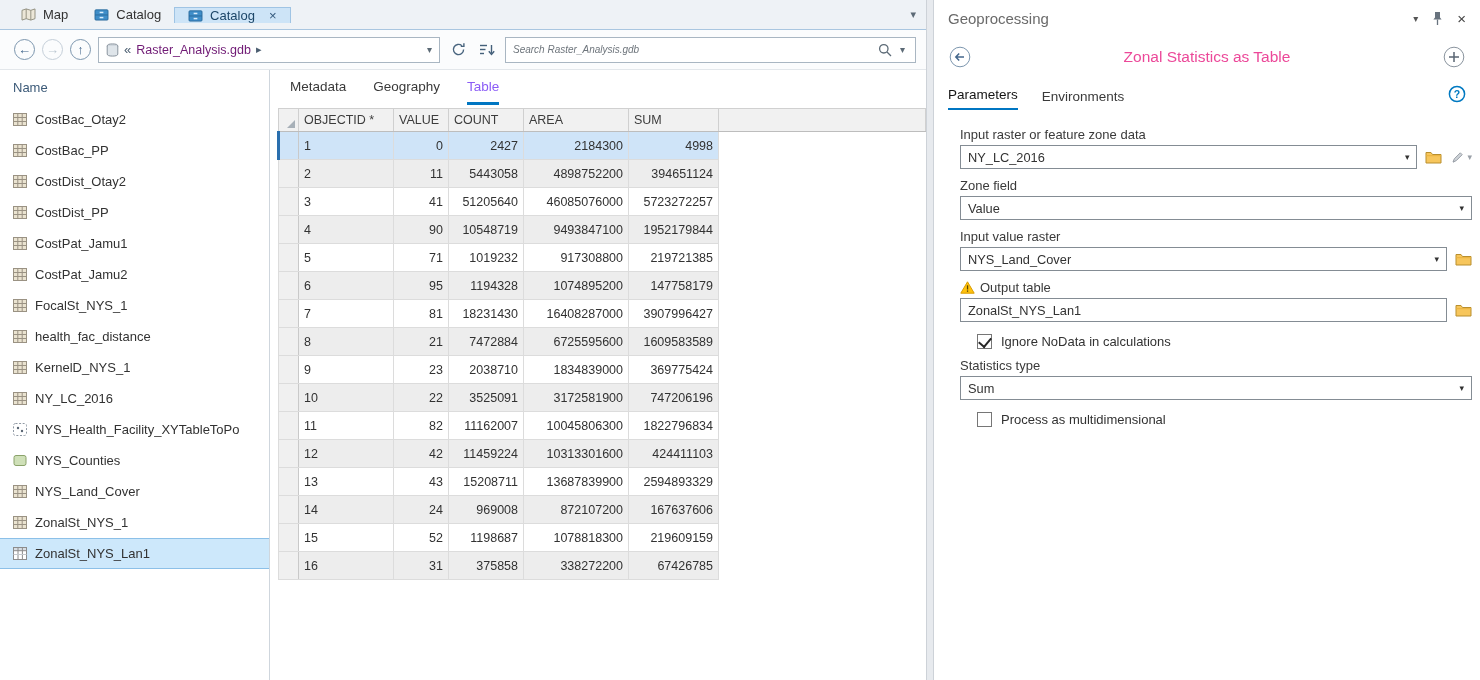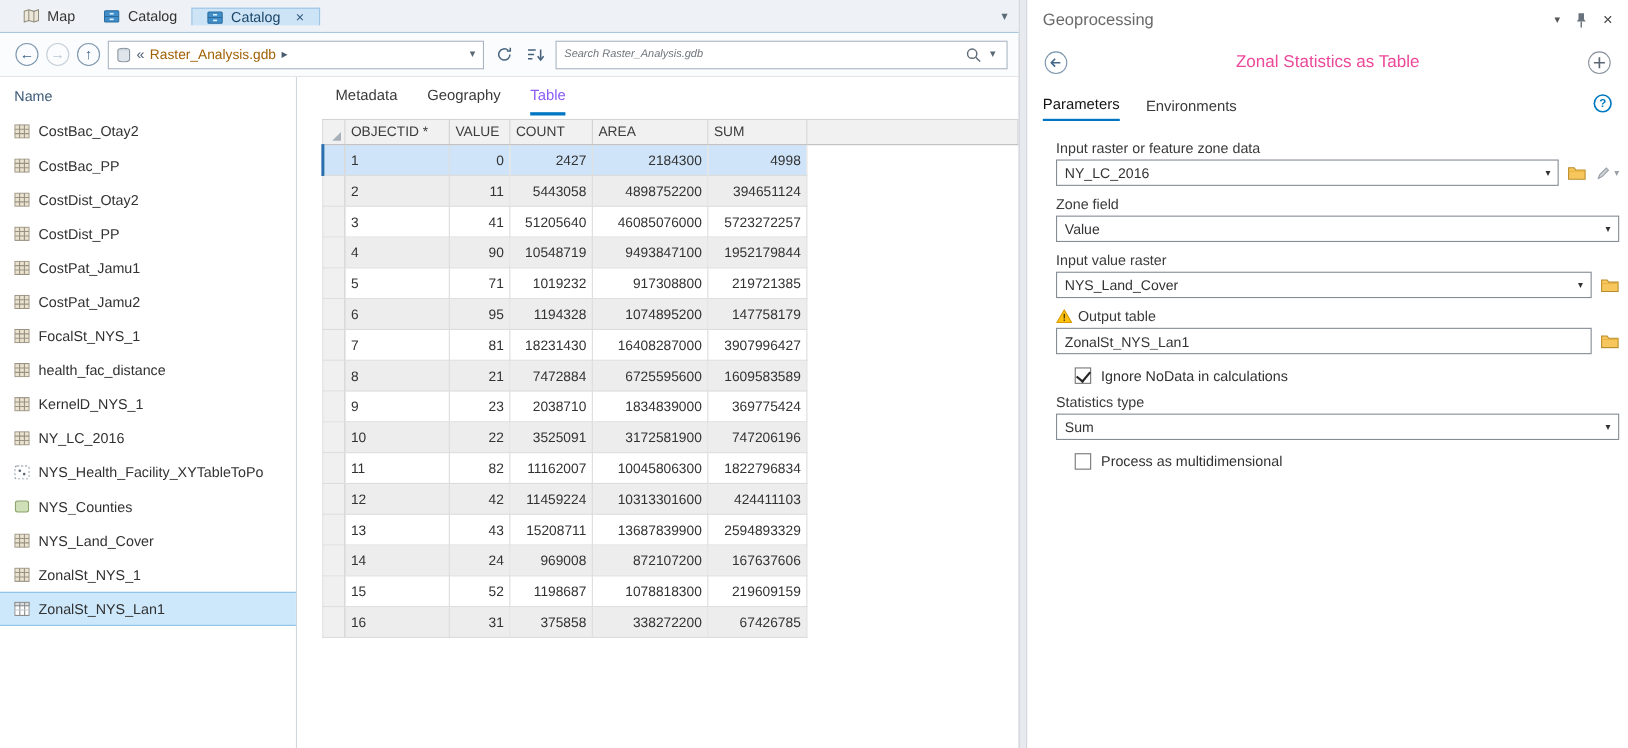--- a/index.html
+++ b/index.html
@@ -20,32 +20,32 @@
     color:#5c6a76; font-size:11px; }
 
   .nav-bar { height:40px; display:flex; align-items:center; padding:0 10px 0 14px; gap:7px;
     background:#fbfcfd; border-bottom:1px solid #e3e7eb; flex:none; }
   .nav-circle { width:21px; height:21px; border-radius:50%; border:1px solid #7c96ae; color:#3f638a;
     display:flex; align-items:center; justify-content:center; font-size:13px; flex:none; }
   .nav-circle.disabled { border-color:#c5cfd9; color:#bcc7d1; }
   .breadcrumb-box { height:26px; border:1px solid #a9b6c2; background:#fff; display:flex;
     align-items:center; padding:0 4px 0 7px; width:342px; gap:5px; flex:none; }
   .crumb-collapse { color:#4a5d70; font-size:13px; }
-  .crumb-text { font-size:12.5px; color:#a16207; white-space:nowrap; }
+  .crumb-text { font-size:12.5px; color:#701a75; white-space:nowrap; }
   .crumb-sep { color:#4a5d70; font-size:11px; }
   .bc-caret { margin-left:auto; color:#5c6a76; font-size:10px; padding:0 3px; }
   .nav-icon { display:flex; align-items:center; justify-content:center; width:22px; height:24px; }
   .search-box { height:26px; border:1px solid #a9b6c2; background:#fff; flex:1; display:flex;
     align-items:center; padding:0 7px; gap:5px; }
   .search-box input { flex:1; border:none; outline:none; font-size:10px; background:transparent;
     font-family:inherit; color:#4c1d95; }
   .search-box input::placeholder { color:#6e757c; font-style:italic; }
   .search-box .bc-caret { margin-left:0; }
 
-  .body-row { flex:1; display:flex; min-height:0;gap:15px; }
+  .body-row { flex:1; display:flex; min-height:0; }
   .tree { width:270px; border-right:1px solid #cfd6dd; padding-top:10px; overflow:hidden; flex:none; }
   .tree-header { padding-left:13px; color:#3c5a78; font-size:13px; margin-bottom:9px; }
   .tree-item { height:31px; display:flex; align-items:center; gap:8px; padding-left:13px;
     font-size:13px; white-space:nowrap; overflow:hidden; }
   .tree-item .icon svg { display:block; }
   .tree-item.selected { background:#cde8fb; border-top:1px solid #8cc0e8; border-bottom:1px solid #8cc0e8; }
   .tree-label { overflow:hidden; text-overflow:clip; }
 
   .preview { flex:1; padding-left:7px; display:flex; flex-direction:column; min-width:0; }
   .preview-tabs { display:flex; gap:27px; margin:9px 0 0 13px; height:26px; flex:none; }

